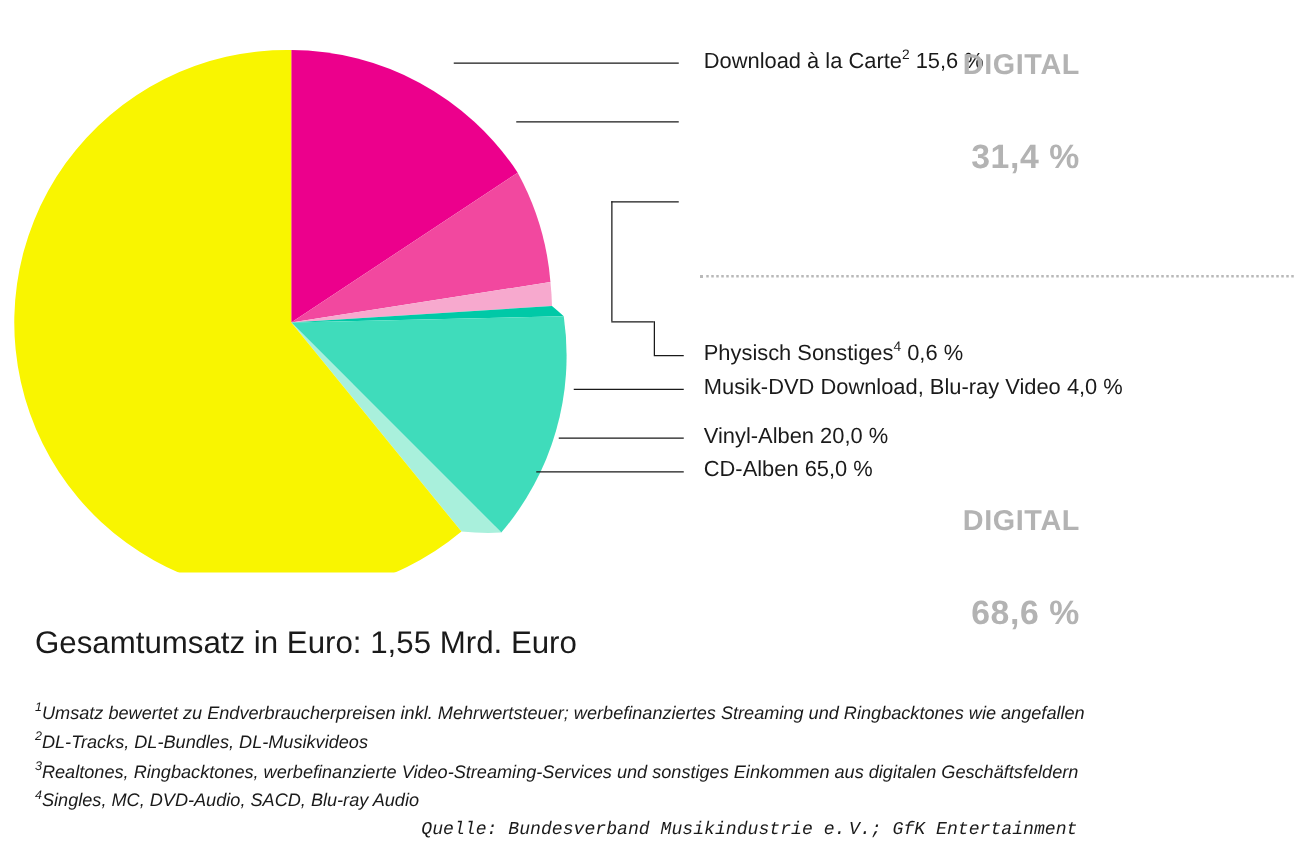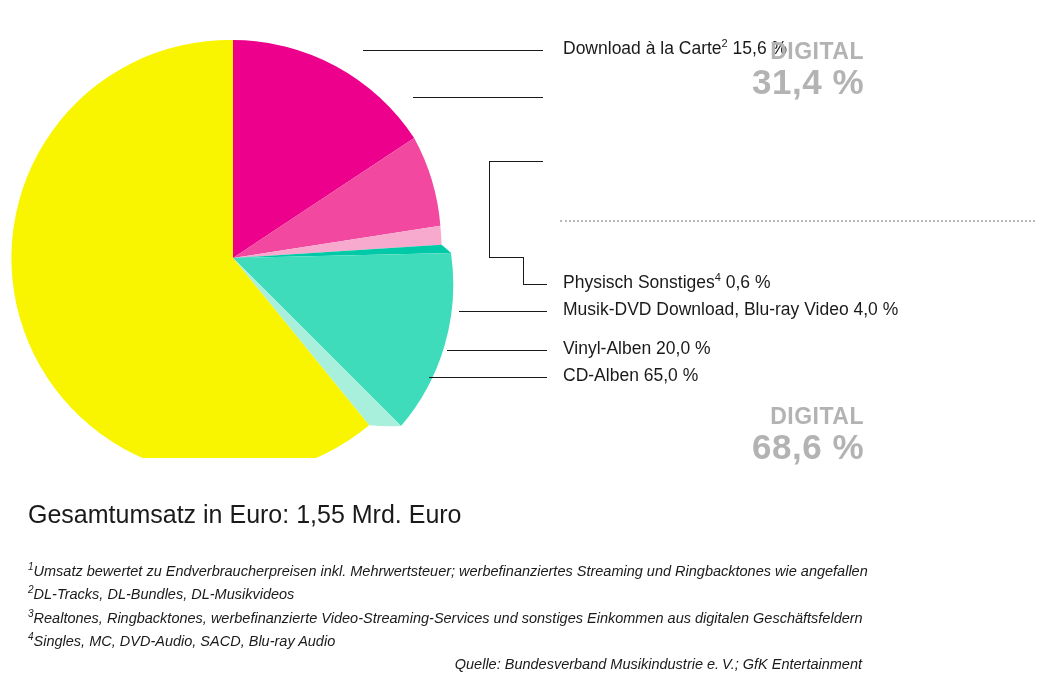--- a/index.html
+++ b/index.html
@@ -72,22 +72,23 @@
     text-align: right;
     color: #b3b3b3;
     font-weight: bold;
     line-height: 1.04;
   }
   .bigblock .bl-title {
     font-size: 23px;
     letter-spacing: 0.5px;
   }
   .bigblock .bl-value {
-    font-size: 35px;
+    font-size: 27px;
     letter-spacing: 0.5px;
+    margin-top: 47px;
   }
   #digital-block {
     right: 18px;
     top: 40px;
   }
   #physisch-block {
     right: 18px;
     top: 405px;
   }
 
@@ -117,21 +118,21 @@
   }
   #footnotes .fn sup {
     font-size: 10px;
     vertical-align: super;
     line-height: 0;
   }
   #source {
     position: absolute;
     right: 20px;
     top: 656px;
-    font-family: Liberation Sans, sans-serif;
+    font-family: Liberation Mono, monospace;
     font-style: italic;
     font-size: 14.5px;
     color: #1a1a1a;
     white-space: nowrap;
   }
 </style>
 </head>
 <body>
 
 <div id="stage">

